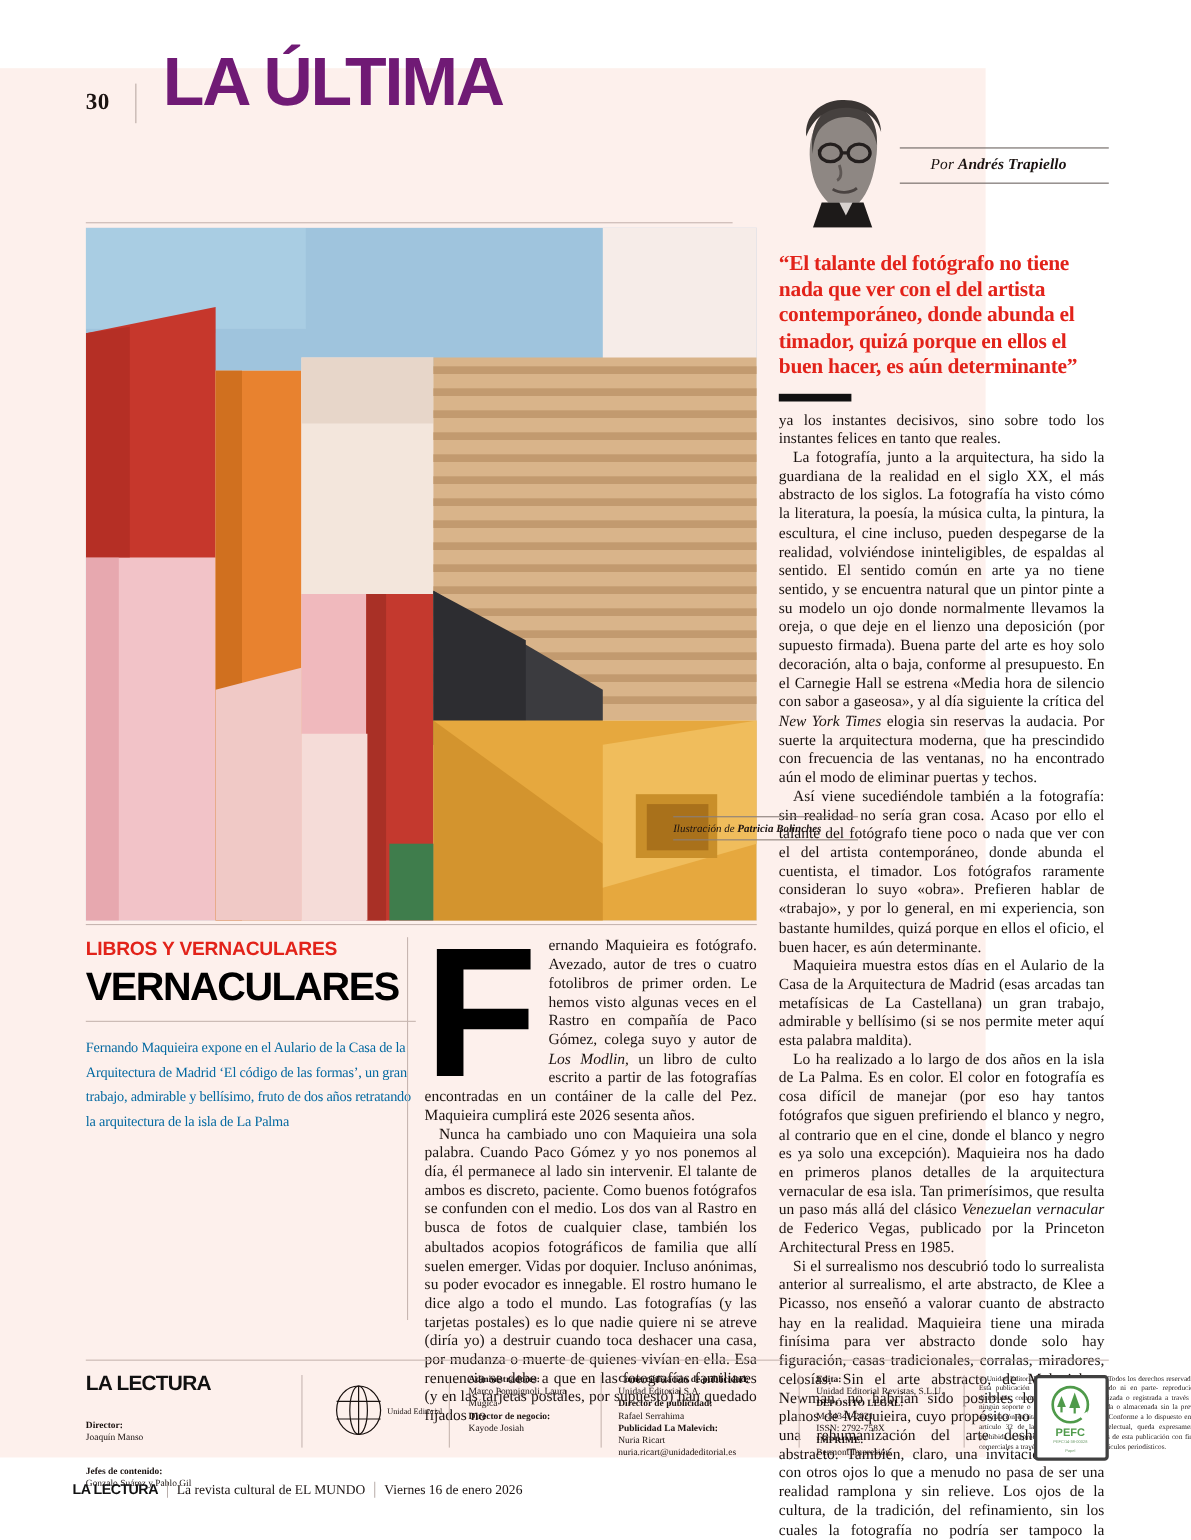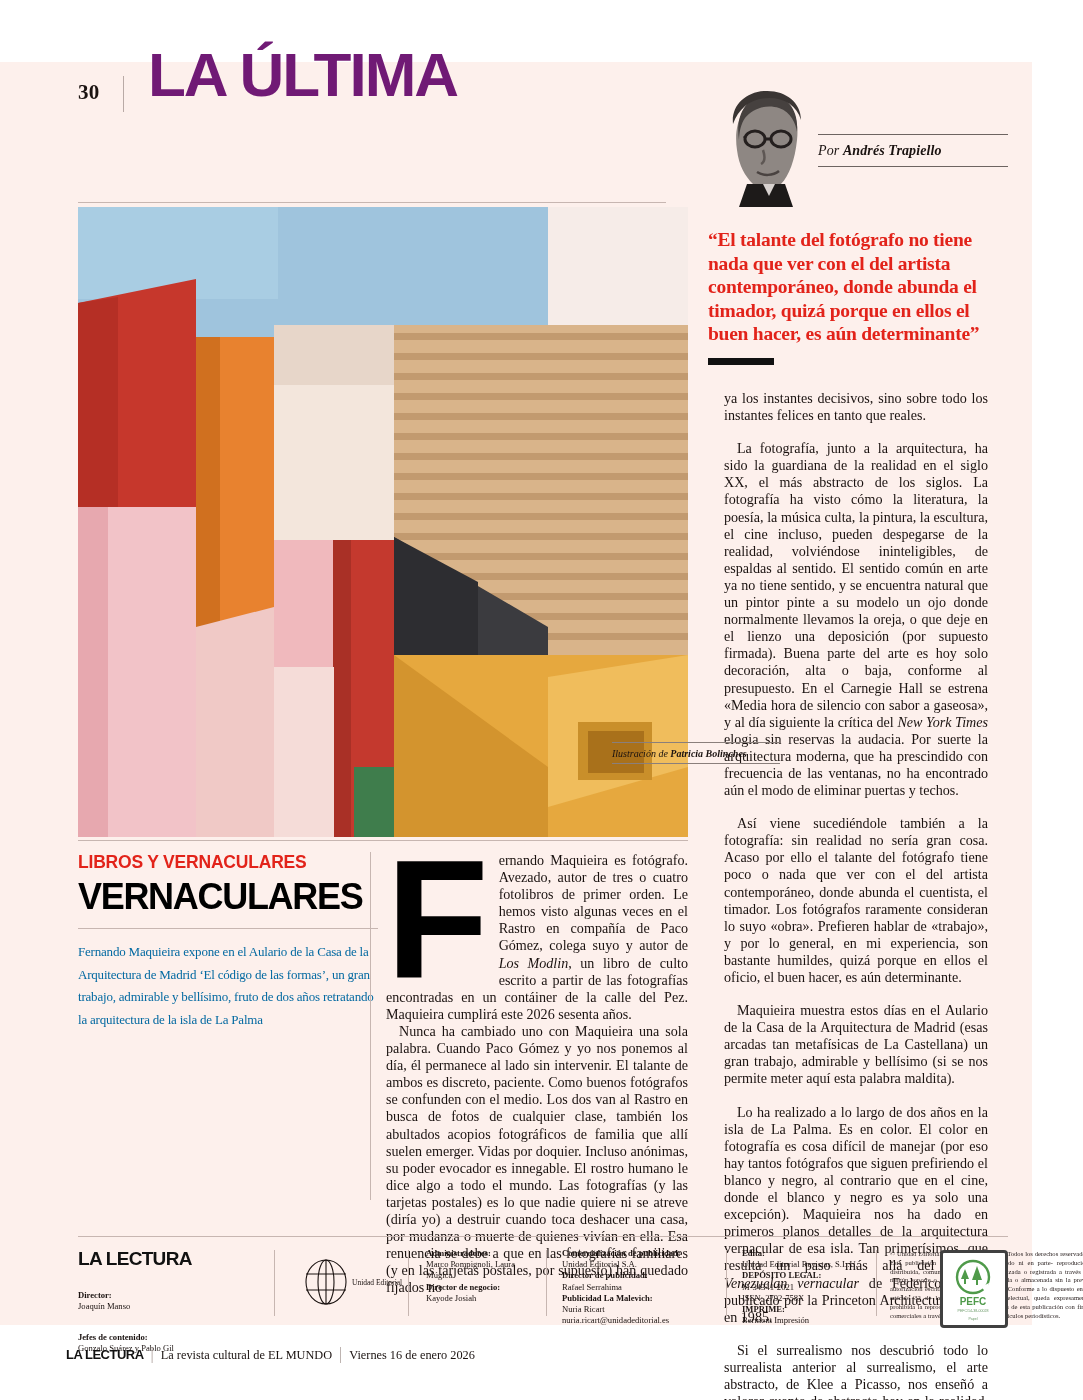--- a/index.html
+++ b/index.html
@@ -1,45 +1,45 @@
 <!DOCTYPE html>
 <html><head>
 <meta charset="utf-8">
 <style>
   html,body{margin:0;padding:0;background:#ffffff;}
   body{width:1083px;height:1400px;font-family:"Liberation Serif",serif;color:#1a1210;overflow:hidden;}
-  .page{position:relative;width:1032px;height:1400px;background:#fdf0ec;}
+  .page{position:relative;width:896px;height:1400px;background:#fdf0ec;}
   .white-top{position:absolute;left:0;top:0;width:1083px;height:62px;background:#ffffff;}
   .white-bot{position:absolute;left:0;top:1325px;width:1083px;height:75px;background:#ffffff;}
 
   
   .header{position:absolute;left:78px;top:62px;width:930px;height:145px;}
   .folio{position:absolute;left:0;top:18px;font-family:"Liberation Serif",serif;font-weight:700;font-size:21px;letter-spacing:.3px;}
   .folio-rule{position:absolute;left:45px;top:14px;width:1px;height:36px;background:#b9aaa6;}
   .kicker-title{position:absolute;left:70px;top:-18px;font-family:"Liberation Sans",sans-serif;font-weight:700;font-size:62px;letter-spacing:-2px;line-height:62px;color:#701a75;}
   .hdr-rule{position:absolute;left:0;top:140px;width:588px;height:1px;background:#c7b6b1;}
 
   
   .portrait{position:absolute;left:645px;top:22px;width:86px;height:123px;overflow:hidden;}
   .byline-wrap{position:absolute;left:740px;top:72px;width:190px;}
   .byline-rule{width:190px;height:1px;background:#6d6461;}
-  .byline{font-size:14px;padding:8px 0 7px 0;font-style:italic;letter-spacing:.1px;}
+  .byline{font-size:14px;padding:8px 0 7px 0;font-style:italic;letter-spacing:.1px;margin-left:28px;}
   .byline b{font-style:italic;font-weight:700;}
 
   
   .illo{position:absolute;left:78px;top:207px;width:610px;height:630px;overflow:hidden;background:#cfd9e4;}
 
   
   .quote{position:absolute;left:708px;top:228px;width:296px;}
   .quote p{margin:0;color:#e2231a;font-weight:700;font-size:19.5px;line-height:23.5px;letter-spacing:-.25px;}
   .quote-rule{margin-top:12px;width:66px;height:7px;background:#111;}
 
   
   .col-right{position:absolute;left:708px;top:374px;width:296px;}
-  .col-right p{margin:16px;font-size:14.1px;line-height:17.1px;text-align:justify;text-indent:13px;hyphens:auto;}
+  .col-right p{margin:0;font-size:14.1px;line-height:17.1px;text-align:justify;text-indent:13px;hyphens:auto;}
   .col-right p.first{text-indent:0;}
   .col-right i{font-style:italic;}
 
   
   .caption{position:absolute;left:612px;top:742px;width:168px;z-index:5;}
   .caption .cr{width:168px;height:1px;background:#8a7f7b;}
   .caption .ct{font-size:10px;font-style:italic;padding:5px 0 4px 0;color:#1a1210;}
   .caption .ct b{font-weight:700;font-style:italic;}
 
   

